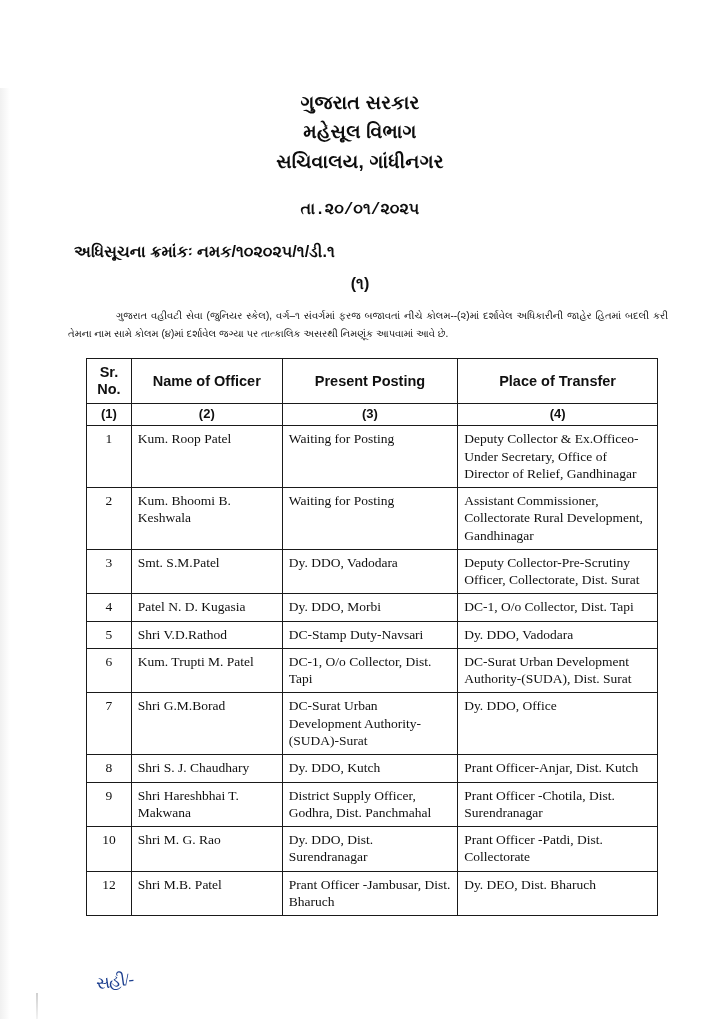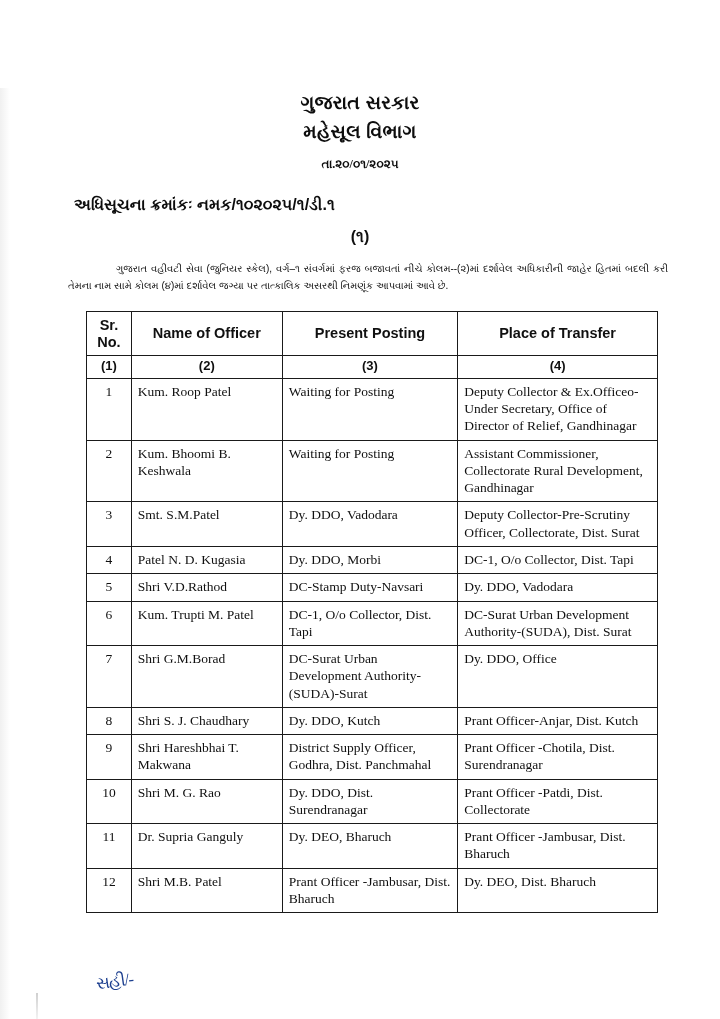--- a/index.html
+++ b/index.html
@@ -30,24 +30,24 @@
   }
   .header .line {
     font-family: "Liberation Sans", sans-serif;
     font-weight: bold;
     font-size: 19px;
     letter-spacing: 0.2px;
     line-height: 1.55;
     color: #0d0d0d;
   }
   .header .date-line {
-    font-family: Liberation Serif, serif;
-    font-weight: bold;
-    font-size: 12px;
-    margin-top: 10px;
+    font-family: Liberation Mono, monospace;
+    font-weight: bold;
+    font-size: 16px;
+    margin-top: 24px;
     color: #0d0d0d;
   }
 
   
   .notif {
     margin-top: 24px;
     margin-left: 74px;
     font-family: "Liberation Sans", sans-serif;
     font-weight: bold;
     font-size: 16px;
@@ -150,20 +150,21 @@
 </head>
 <body>
 
 <div class="page">
 
   <div class="edge-shadow-left"></div>
 
   <div class="header">
     <div class="line">ગુજરાત સરકાર</div>
     <div class="line">મહેસૂલ વિભાગ</div>
+    <div class="line">સચિવાલય, ગાંધીનગર</div>
     <div class="date-line">તા.૨૦/૦૧/૨૦૨૫</div>
   </div>
 
   <div class="notif">અધિસૂચના ક્રમાંકઃ નમક/૧૦૨૦૨૫/૧/ડી.૧</div>
 
   <div class="section-num">(૧)</div>
 
   <div class="para"><span class="indent"></span><span>ગુજરાત વહીવટી સેવા (જુનિયર સ્કેલ), વર્ગ–૧ સંવર્ગમાં ફરજ બજાવતાં નીચે કોલમ--(૨)માં દર્શાવેલ અધિકારીની જાહેર હિતમાં બદલી કરી તેમના નામ સામે કોલમ (૪)માં દર્શાવેલ જગ્યા પર તાત્કાલિક અસરથી નિમણૂંક આપવામાં આવે છે.</span></div>
 
   <div class="table-wrap">
@@ -243,26 +244,20 @@
           <td>District Supply Officer, Godhra, Dist. Panchmahal</td>
           <td>Prant Officer -Chotila, Dist. Surendranagar</td>
         </tr>
         <tr>
           <td class="srno">10</td>
           <td>Shri M. G. Rao</td>
           <td>Dy. DDO, Dist. Surendranagar</td>
           <td>Prant Officer -Patdi, Dist. Collectorate</td>
         </tr>
         <tr>
-          <td class="srno">11</td>
-          <td>Dr. Supria Ganguly</td>
-          <td>Dy. DEO, Bharuch</td>
-          <td>Prant Officer -Jambusar, Dist. Bharuch</td>
-        </tr>
-        <tr>
           <td class="srno">12</td>
           <td>Shri M.B. Patel</td>
           <td>Prant Officer -Jambusar, Dist. Bharuch</td>
           <td>Dy. DEO, Dist. Bharuch</td>
         </tr>
       </tbody>
     </table>
   </div>
 
   <div class="signature">સહી/-</div>

